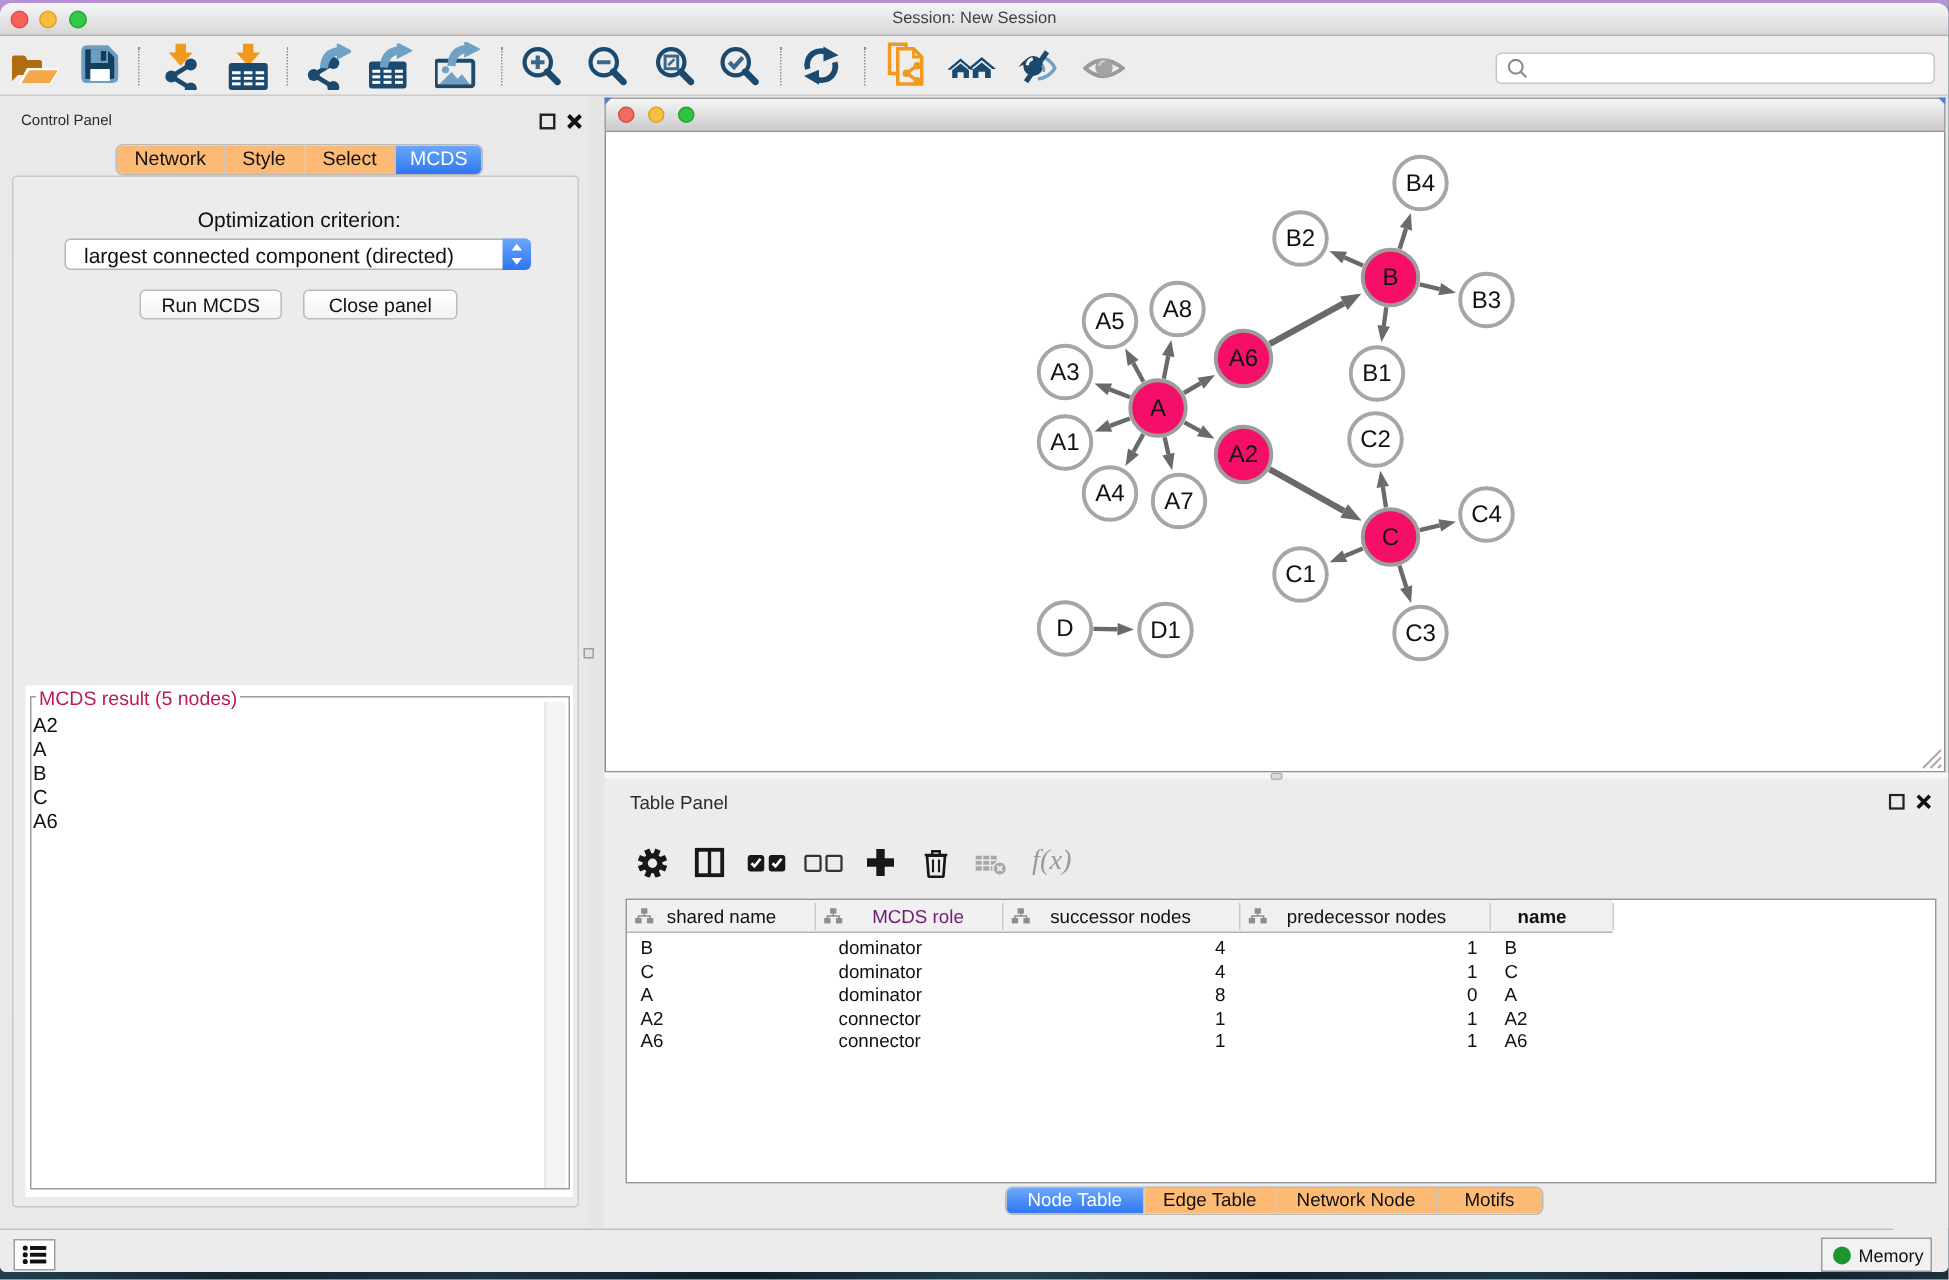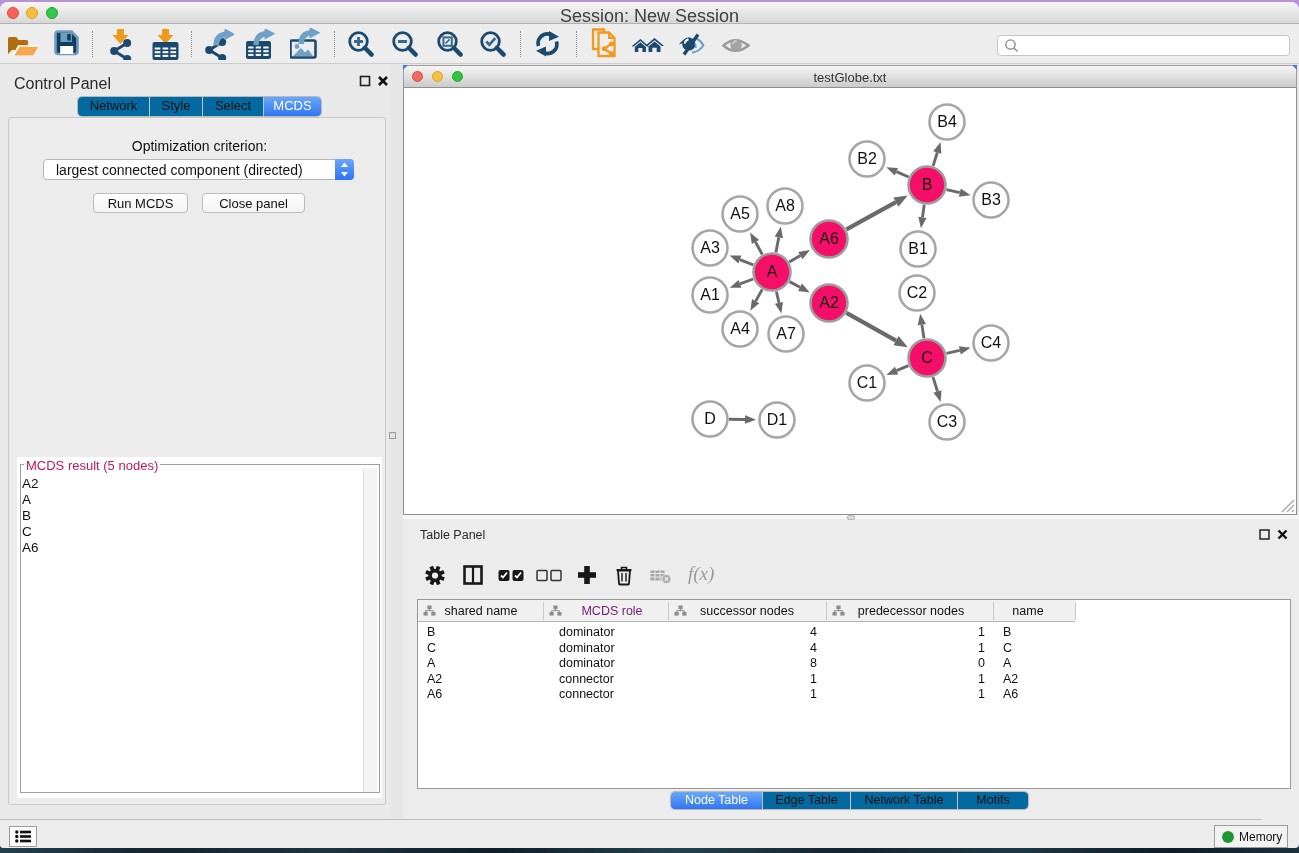--- a/index.html
+++ b/index.html
@@ -8,35 +8,35 @@
 #desktop-top { position:absolute; left:0; top:0; width:1299px; height:14px; background:#b793d6; }
 #mainwin { position:absolute; left:0; top:2px; width:1299px; height:846px;
   background:#ececec; border-radius:8px 8px 4px 4px; overflow:hidden; }
 #titlebar { position:absolute; left:0; top:0; width:1299px; height:22px;
   background:linear-gradient(#f6f6f6,#d7d7d7); border-bottom:1px solid #b1b1b1; }
 .tl { position:absolute; border-radius:50%; }
 #titlebar .t1 { left:7px; top:5px; width:12px; height:12px; background:#f9615a; border:1px solid #dd4d44; }
 #titlebar .t2 { left:26px; top:5px; width:12px; height:12px; background:#f6be40; border:1px solid #dfa123; }
 #titlebar .t3 { left:46px; top:5px; width:12px; height:12px; background:#33c84a; border:1px solid #24a334; }
 #titlebar .ttext { position:absolute; left:0; width:100%; top:4px; text-align:center;
-  font-size:18px; color:#404040; }
+  font-size:11px; color:#404040; }
 #toolbar { position:absolute; left:0; top:23px; width:1299px; height:39px;
   background:#ededed; border-bottom:1px solid #cccccc; }
 .tbi { position:absolute; top:5px; }
 .tbsep { position:absolute; top:6px; width:0; height:26px; border-left:1px dotted #8f8f8f; }
 #searchbox { position:absolute; left:997px; top:10px; width:293px; height:21px;
   background:#fff; border:1px solid #c6c6c6; border-radius:4px; }
 #desktop { position:absolute; left:391px; top:62px; width:908px; height:755px; background:#e6e6e6; }
 #cpanel { position:absolute; left:0; top:62px; width:391px; height:755px; background:#e9e9e9; }
 #cpinner { position:absolute; left:8px; top:53px; width:378px; height:688px;
   background:#ececec; border:1px solid #c9c9c9; border-radius:3px; }
 .tabbar { position:absolute; display:flex; height:19px; border-radius:4px;
   box-shadow:0 0 0 1px #b9b9b9; background:#fff; overflow:hidden; }
 .tabbar .seg { height:19px; font-size:13px; color:#111; text-align:center;
-  line-height:18px; background:#0369a1; border-right:1px solid #c4c4c4; }
+  line-height:18px; background:#fdba74; border-right:1px solid #c4c4c4; }
 .tabbar .seg:last-child { border-right:none; }
 .tabbar .sel { background:linear-gradient(#6ba7f9,#2f76f2); color:#fff; }
 .btn { position:absolute; background:linear-gradient(#ffffff,#f3f3f3); border:1px solid #bcbcbc;
   border-radius:4px; font-size:13px; color:#111; text-align:center; }
 #netwin { position:absolute; left:403px; top:63px; width:894px; height:450px; }
 #nettitle { position:absolute; left:0; top:0; width:894px; height:22px;
   background:linear-gradient(#f5f5f5,#cbcbcb); border:1px solid #9f9f9f; border-bottom:none; }
 #netcanvas { position:absolute; left:0; top:22px; width:894px; height:428px;
   background:#fff; border:1px solid #8f8f8f; }
 #tpanel { position:absolute; left:403px; top:517px; width:896px; height:300px; background:#ececec; }
@@ -193,21 +193,21 @@
       <div class="tbsep" style="left:576px;"></div>
       <div id="searchbox">
         <svg width="16" height="16" viewBox="0 0 16 16" style="position:absolute;left:6px;top:2px;">
           <circle cx="6.5" cy="6.5" r="4.6" fill="none" stroke="#8b8b8b" stroke-width="1.4"></circle>
           <line x1="10" y1="10" x2="13.5" y2="13.5" stroke="#8b8b8b" stroke-width="1.4"></line>
         </svg>
       </div>
     </div>
   <div id="desktop"></div>
   <div id="cpanel">
-      <div class="hdr" style="position:absolute;left:14px;top:11px;font-size:16px;color:#2b2b2b;">Control Panel</div>
+      <div class="hdr" style="position:absolute;left:14px;top:11px;font-size:10px;color:#2b2b2b;">Control Panel</div>
       <svg style="position:absolute;left:359px;top:11px;" width="12" height="12" viewBox="0 0 12 12">
         <rect x="1.5" y="1.5" width="9" height="9" fill="none" stroke="#222" stroke-width="1.6"></rect>
       </svg>
       <svg style="position:absolute;left:377px;top:11px;" width="12" height="12" viewBox="0 0 12 12">
         <path d="M2 2 L10 10 M10 2 L2 10" stroke="#111" stroke-width="2.6"></path>
       </svg>
       <div id="cpinner"></div>
       <div class="tabbar" style="left:78px;top:33px;">
         <div class="seg" style="width:72px;">Network</div>
         <div class="seg" style="width:53px;">Style</div>
@@ -232,21 +232,20 @@
       <div style="position:absolute;left:22px;top:428px;font-size:13.5px;color:#111;">A</div>
       <div style="position:absolute;left:22px;top:444px;font-size:13.5px;color:#111;">B</div>
       <div style="position:absolute;left:22px;top:460px;font-size:13.5px;color:#111;">C</div>
       <div style="position:absolute;left:22px;top:476px;font-size:13.5px;color:#111;">A6</div>
     </div>
   <div id="netwin">
     <div id="nettitle">
       <div class="tl" style="left:8px;top:5px;width:11px;height:11px;background:#ef6c64;border:1px solid #da4b40;"></div>
       <div class="tl" style="left:28px;top:5px;width:11px;height:11px;background:#f5bf3f;border:1px solid #dfa023;"></div>
       <div class="tl" style="left:48px;top:5px;width:11px;height:11px;background:#2fc340;border:1px solid #23a430;"></div>
-      <div style="position:absolute;left:0;top:4px;width:100%;text-align:center;font-size:13px;color:#333;">testGlobe.txt</div>
       <svg width="5" height="5" style="position:absolute;left:-1px;top:-1px;">
           <path d="M0 0 L5 0 L0 5 Z" fill="#4f7bd2"></path>
         </svg>
         <svg width="5" height="5" style="position:absolute;right:-1px;top:-1px;">
           <path d="M0 0 L5 0 L5 5 Z" fill="#4f7bd2"></path>
         </svg>
     </div>
     <div id="netcanvas">
         <svg width="892" height="421" viewBox="0 0 892 421" style="position:absolute;left:-1px;top:-1px;">
           <line x1="350.2" y1="192.0" x2="337.0" y2="196.9" stroke="#6a6a6a" stroke-width="2.9"></line>
@@ -420,21 +419,21 @@
       <svg style="position:absolute;left:429px;top:86px;" width="13" height="11" viewBox="0 0 13 11">
         <rect x="4.4" y="0.5" width="4.2" height="3.6" fill="#8d8d8d"></rect>
         <rect x="0.5" y="7" width="4.2" height="3.6" fill="#8d8d8d"></rect>
         <rect x="8.3" y="7" width="4.2" height="3.6" fill="#8d8d8d"></rect>
         <path d="M6.5 4 L6.5 5.7 M2.6 7 L2.6 5.7 L10.4 5.7 L10.4 7" stroke="#8d8d8d" stroke-width="1" fill="none"></path>
       </svg>
       <div style="position:absolute;left:-2px;top:85px;width:160px;text-align:center;font-size:12.5px;color:#111;">shared name</div>
       <div style="position:absolute;left:129px;top:85px;width:160px;text-align:center;font-size:12.5px;color:#701a75;">MCDS role</div>
       <div style="position:absolute;left:264px;top:85px;width:160px;text-align:center;font-size:12.5px;color:#111;">successor nodes</div>
       <div style="position:absolute;left:428px;top:85px;width:160px;text-align:center;font-size:12.5px;color:#111;">predecessor nodes</div>
-      <div style="position:absolute;left:545px;top:85px;width:160px;text-align:center;font-size:12.5px;color:#111;">name</div>
+      <div style="position:absolute;left:545px;top:85px;width:160px;text-align:center;font-size:12.5px;color:#111;font-weight:bold;">name</div>
       <div style="position:absolute;left:24px;top:106px;font-size:12.5px;color:#111;">B</div>
       <div style="position:absolute;left:156px;top:106px;font-size:12.5px;color:#111;">dominator</div>
       <div style="position:absolute;left:314px;top:106px;width:100px;text-align:right;font-size:12.5px;color:#111;">4</div>
       <div style="position:absolute;left:482px;top:106px;width:100px;text-align:right;font-size:12.5px;color:#111;">1</div>
       <div style="position:absolute;left:600px;top:106px;font-size:12.5px;color:#111;">B</div>
       <div style="position:absolute;left:24px;top:122px;font-size:12.5px;color:#111;">C</div>
       <div style="position:absolute;left:156px;top:122px;font-size:12.5px;color:#111;">dominator</div>
       <div style="position:absolute;left:314px;top:122px;width:100px;text-align:right;font-size:12.5px;color:#111;">4</div>
       <div style="position:absolute;left:482px;top:122px;width:100px;text-align:right;font-size:12.5px;color:#111;">1</div>
       <div style="position:absolute;left:600px;top:122px;font-size:12.5px;color:#111;">C</div>
@@ -449,21 +448,21 @@
       <div style="position:absolute;left:482px;top:153px;width:100px;text-align:right;font-size:12.5px;color:#111;">1</div>
       <div style="position:absolute;left:600px;top:153px;font-size:12.5px;color:#111;">A2</div>
       <div style="position:absolute;left:24px;top:168px;font-size:12.5px;color:#111;">A6</div>
       <div style="position:absolute;left:156px;top:168px;font-size:12.5px;color:#111;">connector</div>
       <div style="position:absolute;left:314px;top:168px;width:100px;text-align:right;font-size:12.5px;color:#111;">1</div>
       <div style="position:absolute;left:482px;top:168px;width:100px;text-align:right;font-size:12.5px;color:#111;">1</div>
       <div style="position:absolute;left:600px;top:168px;font-size:12.5px;color:#111;">A6</div>
       <div class="tabbar" style="left:268px;top:273px;height:17px;">
         <div class="seg sel" style="width:92px;height:17px;line-height:16px;font-size:12.5px;">Node Table</div>
         <div class="seg" style="width:88px;height:17px;line-height:16px;font-size:12.5px;">Edge Table</div>
-        <div class="seg" style="width:107px;height:17px;line-height:16px;font-size:12.5px;">Network Table</div>
+        <div class="seg" style="width:107px;height:17px;line-height:16px;font-size:12.5px;">Network Node</div>
         <div class="seg" style="width:70px;height:17px;line-height:16px;font-size:12.5px;">Motifs</div>
       </div>
     </div>
   <div id="statusbar">
       <div style="position:absolute;left:9px;top:6px;width:28px;height:21px;background:#fdfdfd;border:1px solid #9d9d9d;">
         <svg width="16" height="13" viewBox="0 0 16 13" style="position:absolute;left:5px;top:3px;">
           <circle cx="1.8" cy="2" r="1.7" fill="#111"></circle>
           <circle cx="1.8" cy="6.5" r="1.7" fill="#111"></circle>
           <circle cx="1.8" cy="11" r="1.7" fill="#111"></circle>
           <rect x="5" y="0.7" width="11" height="2.6" fill="#111"></rect>

